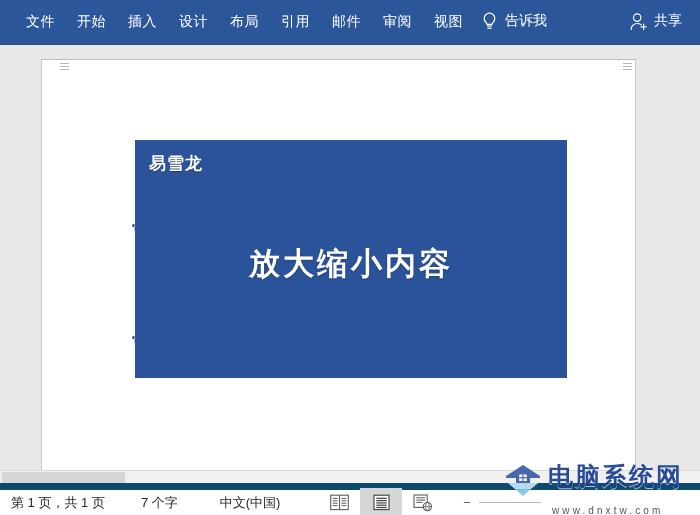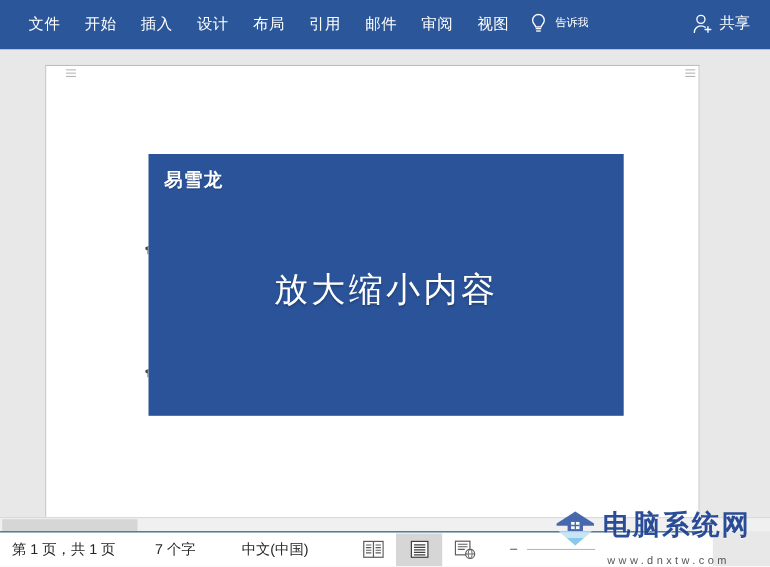--- a/index.html
+++ b/index.html
@@ -39,21 +39,21 @@
     cursor: default;
   }
   .tab.file { padding-left: 12px; }
   .ribbon-right {
     margin-left: auto;
     display: flex; align-items: center;
     padding-right: 14px;
   }
   .tellme {
     display: flex; align-items: center;
-    color: #ffffff; font-size: 10px;
+    color: #ffffff; font-size: 14px;
     padding: 6px 8px;
     white-space: nowrap;
   }
   .tellme .bulb { margin-right: 8px; display: flex; align-items: center; }
   .share {
     display: flex; align-items: flex-start;
     color: #ffffff; font-size: 14px;
     padding: 6px 4px 6px 10px;
     margin-left: 22px;
     white-space: nowrap;
@@ -118,21 +118,21 @@
     font-family: Liberation Serif, serif;
     text-shadow: 0 1px 1px rgba(0,0,0,0.25);
   }
   .pic-title {
     position: absolute;
     left: 0; right: 0;
     top: 103px;
     text-align: center;
     color: #ffffff;
     font-size: 31px;
-    font-weight: normal;
+    font-weight: bold;
     letter-spacing: 3px;
     font-family: "DejaVu Sans", "Liberation Sans", sans-serif;
     text-shadow: 0 1px 2px rgba(0,0,0,0.22);
   }
 
   
   .hscroll {
     position: absolute; left: 0; top: 470px;
     width: 700px; height: 13px;
     background: #f0f0f0;
@@ -140,23 +140,23 @@
   }
   .hscroll-thumb {
     position: absolute; left: 2px; top: 1px;
     width: 123px; height: 11px;
     background: #d6d6d6;
   }
 
   
   .statusbar {
     position: absolute; left: 0; top: 483px;
-    width: 648px; height: 32px;
+    width: 700px; height: 32px;
     background: #ffffff;
-    border-top: 1px solid #0c4a6e;
+    border-top: 7px solid #0c4a6e;
     display: flex; align-items: center;
     font-size: 13px; color: #262626;
   }
   .sb-item { padding: 0 0 0 0; white-space: nowrap; }
   .sb-pages { margin-left: 11px; }
   .sb-words { margin-left: 36px; }
   .sb-lang  { margin-left: 42px; }
   .sb-views {
     margin-left: 38px;
     display: flex; align-items: center; height: 32px;

